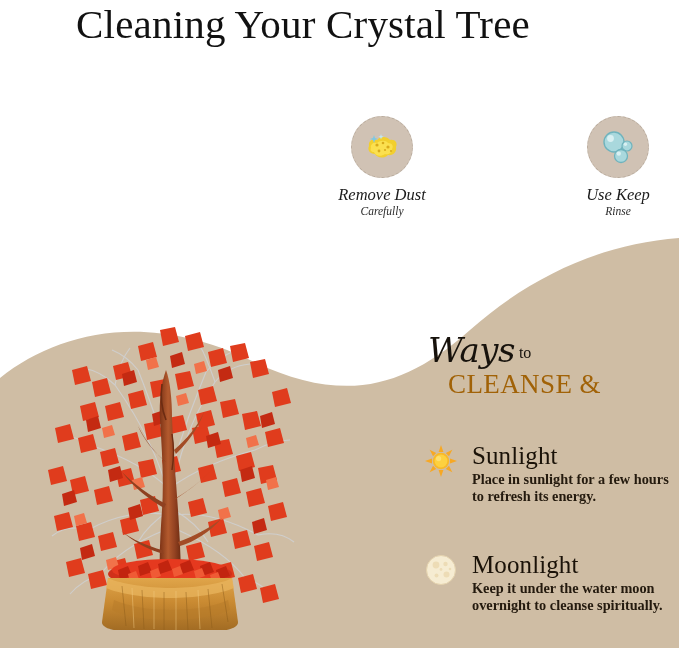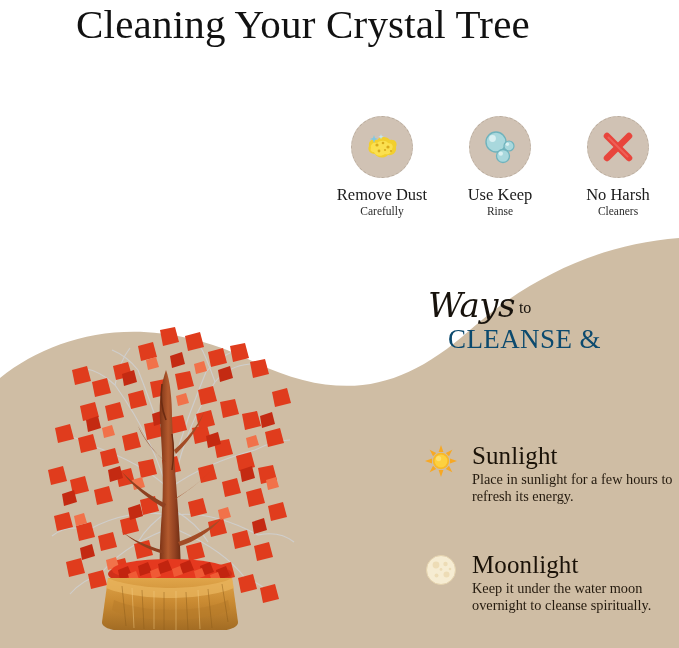--- a/index.html
+++ b/index.html
@@ -24,70 +24,71 @@
     color:#111111;
     letter-spacing:0.2px;
     z-index:6;
   }
 
   
   .badges {
     position:absolute; left:330px; top:116px; width:340px;
     display:flex; justify-content:space-between;
     z-index:6;
+    font-style:italic;
   }
   .badge { width:104px; text-align:center; }
   .badge-circle {
     width:62px; height:62px; border-radius:50%;
     background:#d0c2b4;
     border:1.6px dashed #b9ab9c;
     margin:0 auto 8px auto;
     display:flex; align-items:center; justify-content:center;
     position:relative;
   }
   .badge-title {
     font-size:16.5px; line-height:18px; color:#1c1c1c; white-space:nowrap;
   }
   .badge-sub {
     font-size:11.5px; line-height:13px; color:#2b2b2b; margin-top:1px;
   }
 
   
   .ways-head { position:absolute; left:428px; top:288px; width:245px; z-index:6; }
-  .ways-line1 { height:36px; position:relative; }
+  .ways-line1 { height:36px; position:relative;margin-top:45px; }
   .ways-script {
     font-family:"DejaVu Serif", serif;
     font-style:italic;
     font-size:34px;
     line-height:34px;
     color:#17120c;
     letter-spacing:-0.5px;
   }
   .ways-to {
     font-size:16px; color:#17120c; margin-left:4px; position:relative; top:-4px;
   }
   .ways-line2, .ways-line3 {
-    font-size:27px; line-height:30px; color:#0c4a6e; letter-spacing:0.4px;
+    font-size:27px; line-height:30px; color:#a16207; letter-spacing:0.4px;
   }
   .ways-line2 { padding-left:20px; }
   .ways-line3 { padding-left:60px; }
 
   
   .methods { position:absolute; left:424px; top:402px; width:250px; z-index:6; }
   .method { position:relative; min-height:69px; padding-left:48px;margin-top:40px; }
   .method-icon {
     position:absolute; left:0; top:2px;
     width:34px; height:34px;
     display:flex; align-items:center; justify-content:center;
   }
   .method-title {
     font-size:25px; line-height:27px; color:#1a1208; letter-spacing:0.1px;
   }
   .method-desc {
-    font-size:14.3px; line-height:16.5px; color:#241a0e; margin-top:2px;
+    font-size:14.3px; line-height:16.5px; color:#241a0e; margin-top:2px;font-weight:bold;
   }
 
   
   .tree { position:absolute; left:10px; top:170px; width:330px; height:460px; z-index:4; }
 </style>
 </head>
 <body>
 
 <div class="stage">
 
@@ -126,31 +127,20 @@
           <circle cx="27" cy="16" r="5" fill="#a9d8dd" stroke="#6fb3bd" stroke-width="1.2"></circle>
           <circle cx="25.4" cy="14.2" r="1.7" fill="#e2f4f6" opacity="0.85"></circle>
           <circle cx="21" cy="26" r="6.5" fill="#a9d8dd" stroke="#6fb3bd" stroke-width="1.3"></circle>
           <circle cx="18.8" cy="23.6" r="2.2" fill="#e2f4f6" opacity="0.85"></circle>
         </svg>
       </div>
       <div class="badge-title">Use Keep</div>
       <div class="badge-sub">Rinse</div>
     </div>
 
-    <div class="badge">
-      <div class="badge-circle">
-        <svg width="34" height="34" viewBox="0 0 34 34">
-          <line x1="6" y1="6" x2="28" y2="28" stroke="#e8453c" stroke-width="6.5" stroke-linecap="round"></line>
-          <line x1="28" y1="6" x2="6" y2="28" stroke="#e8453c" stroke-width="6.5" stroke-linecap="round"></line>
-          <line x1="7.5" y1="7.5" x2="26.5" y2="26.5" stroke="#f4776e" stroke-width="2" stroke-linecap="round" opacity="0.55"></line>
-        </svg>
-      </div>
-      <div class="badge-title">No Harsh</div>
-      <div class="badge-sub">Cleaners</div>
-    </div>
 
   </div>
 
   <div class="ways-head">
     <div class="ways-line1">
       <span class="ways-script">Ways</span><span class="ways-to">to</span>
     </div>
     <div class="ways-line2">CLEANSE &amp;</div>
   </div>
 

